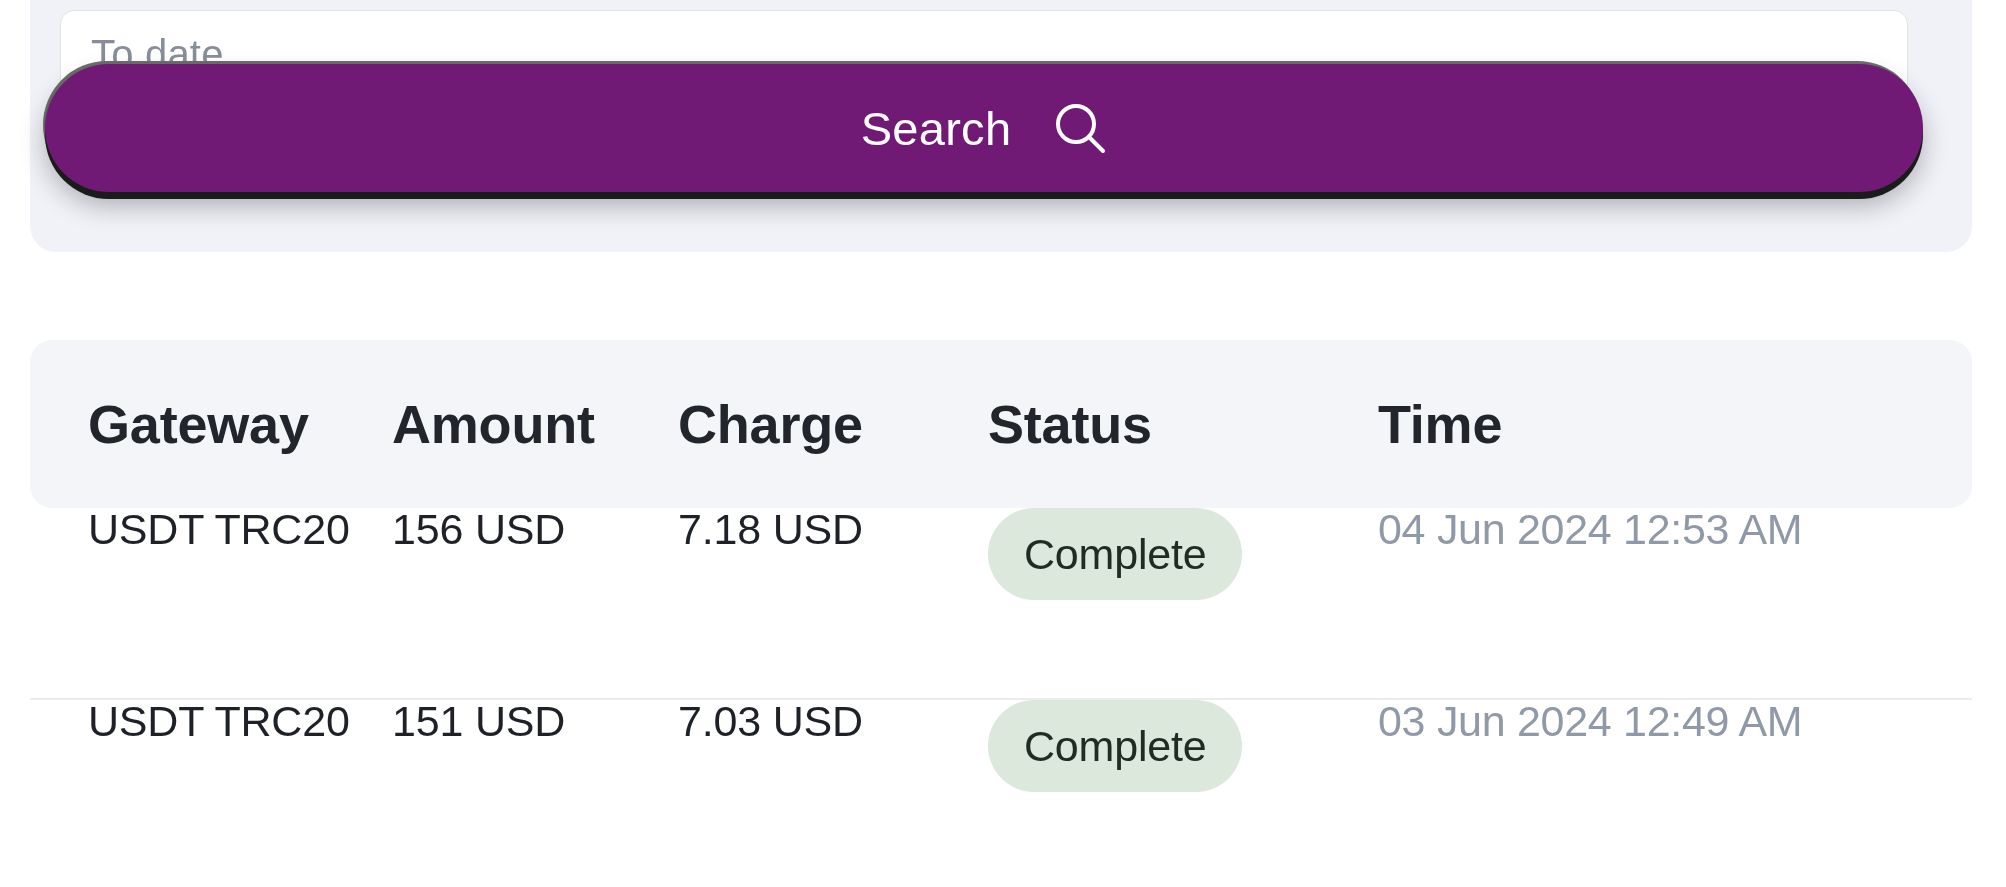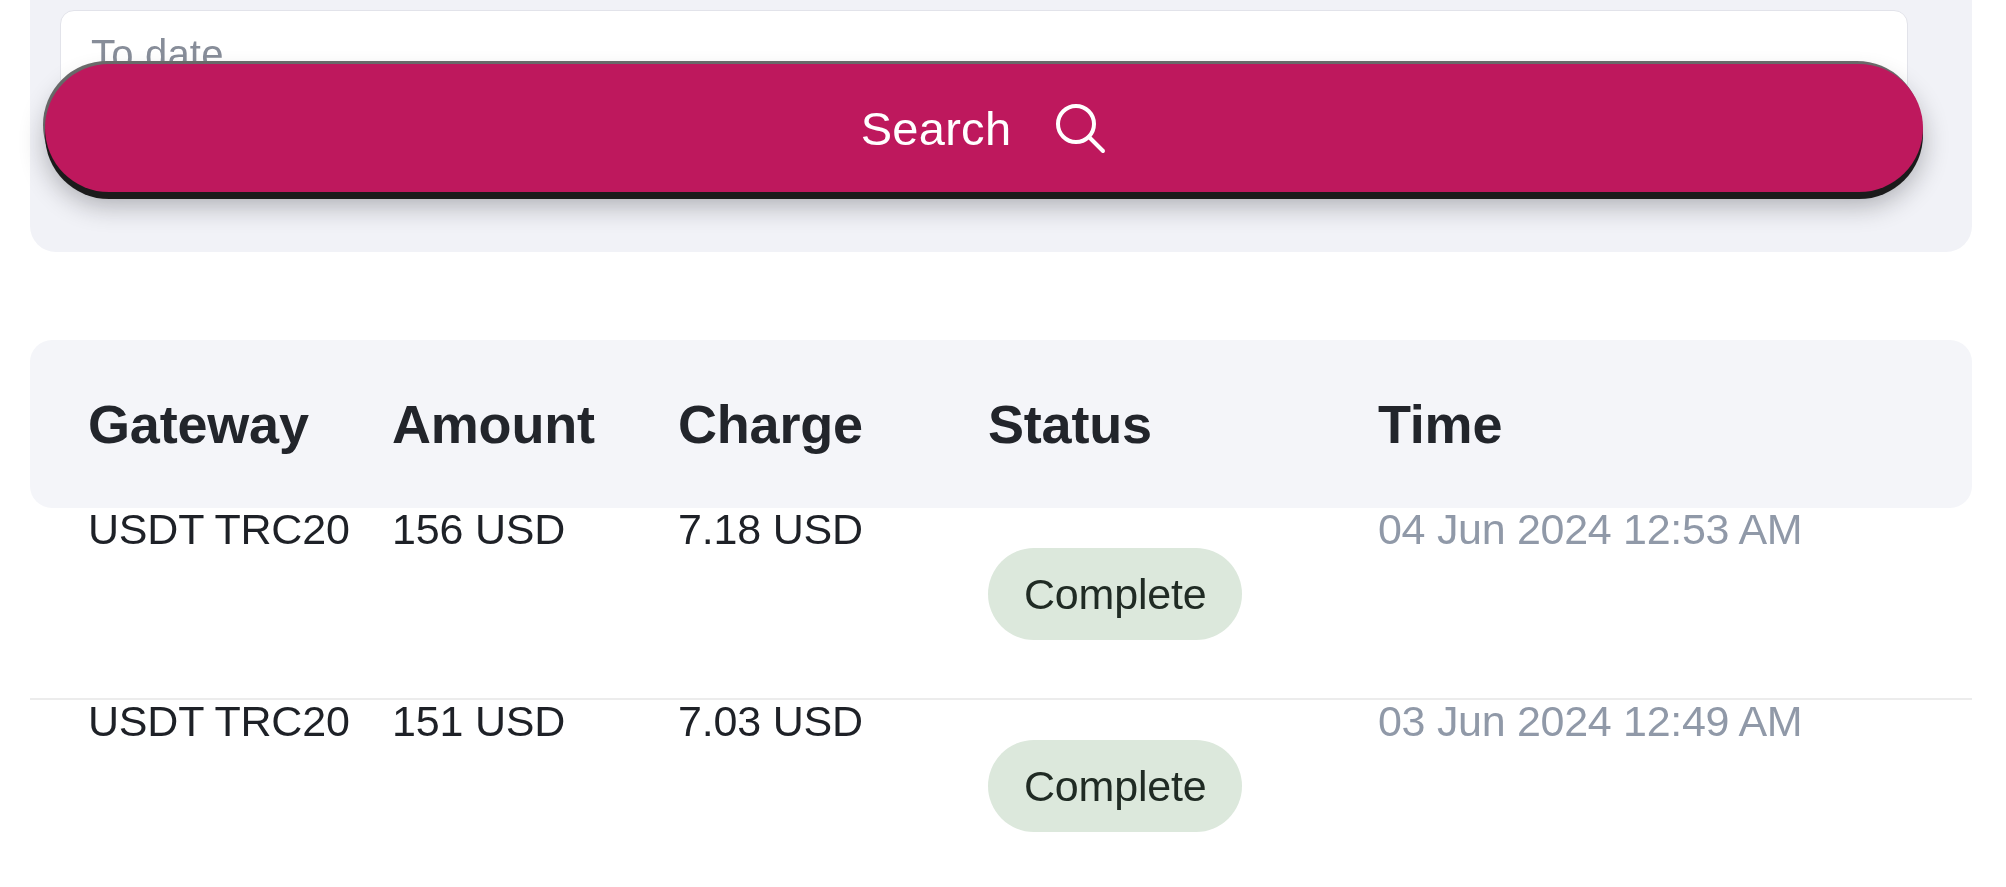--- a/index.html
+++ b/index.html
@@ -54,21 +54,21 @@
     line-height: 1;
     white-space: nowrap;
   }
 
   .search-button {
     position: absolute;
     left: 15px;
     top: 184px;
     width: 1878px;
     height: 128px;
-    background: #be185d;
+    background: #701a75;
     border: none;
     border-radius: 64px;
     display: flex;
     align-items: center;
     justify-content: center;
     gap: 42px;
     cursor: pointer;
     box-shadow:
        0 7px 0 0 #1b1b1b,
        0 14px 26px 0 rgba(20,20,25,0.30),
@@ -145,21 +145,20 @@
     min-width: 245px;
     height: 92px;
     padding: 0 36px;
     background: #dce8dc;
     border-radius: 46px;
     font-size: 43px;
     color: #202b24;
     letter-spacing: -0.2px;
     line-height: 1;
     box-sizing: border-box;
-    margin-top: 40px;
   }
 
   .time-text {
     font-size: 43px;
     color: #9099a8;
     letter-spacing: -0.3px;
     line-height: 1;
     white-space: nowrap;
     margin-top: 12px;
   }

